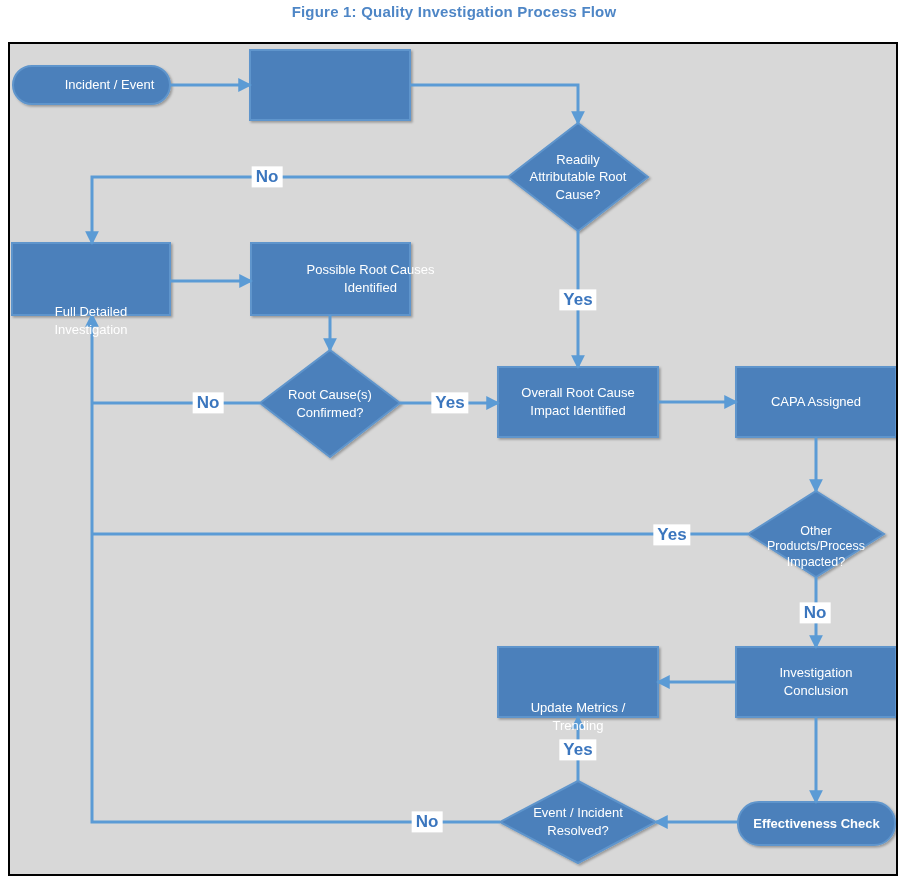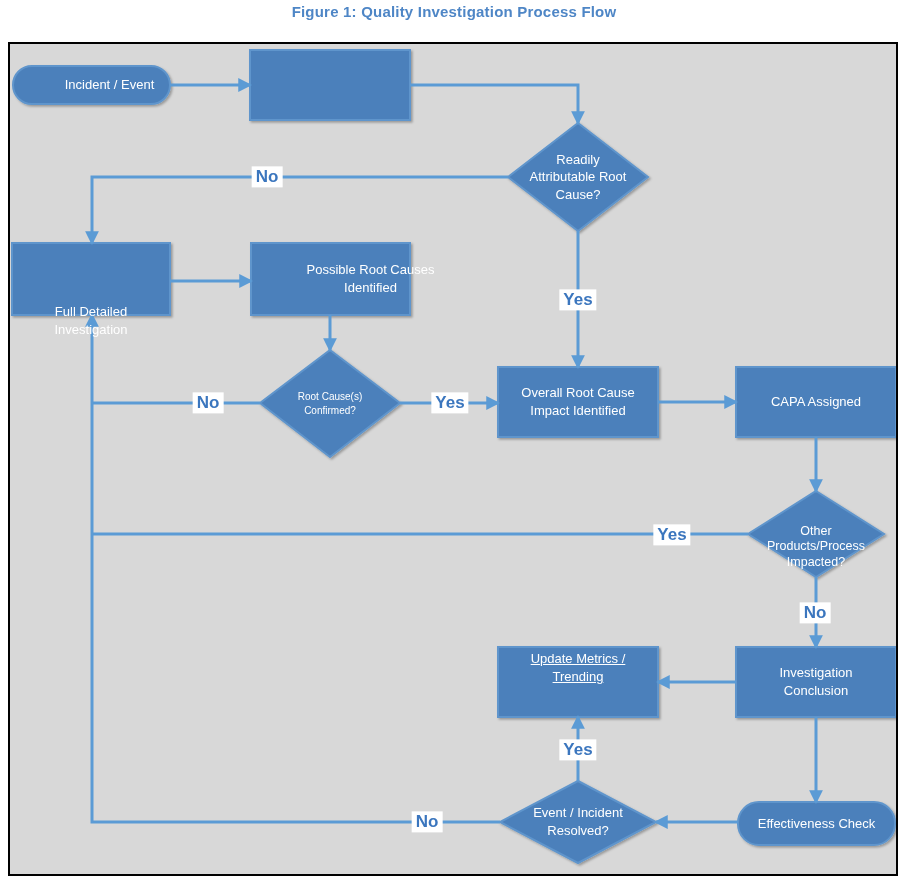--- a/index.html
+++ b/index.html
@@ -93,33 +93,33 @@
   </svg>
 
   <div class="node-label" style="left:3px;top:22px;width:157px;height:38px;padding-left:36px;">Incident / Event</div>
   <div class="node-label" style="left:498px;top:79px;width:140px;height:108px;font-size:13px;">Readily
 Attributable Root
 Cause?</div>
   <div class="node-label" style="left:2px;top:199px;width:158px;height:84px;margin-top:36px;">Full Detailed
 Investigation</div>
   <div class="node-label" style="left:241px;top:199px;width:159px;height:72px;margin-left:40px;">Possible Root Causes
 Identified</div>
-  <div class="node-label" style="left:250px;top:306px;width:140px;height:107px;font-size:10px;">Root Cause(s)
+  <div class="node-label" style="left:250px;top:306px;width:140px;height:107px;font-size:13px;">Root Cause(s)
 Confirmed?</div>
   <div class="node-label" style="left:488px;top:323px;width:160px;height:70px;">Overall Root Cause
 Impact Identified</div>
   <div class="node-label" style="left:726px;top:323px;width:160px;height:70px;">CAPA Assigned</div>
   <div class="node-label" style="left:738px;top:460px;width:136px;height:86px;font-size:12.5px;line-height:1.25;">Other
 Products/Process
 Impacted?</div>
-  <div class="node-label" style="left:488px;top:589px;width:160px;height:70px;text-decoration:underline;">Update Metrics /
+  <div class="node-label" style="left:488px;top:638px;width:160px;height:70px;">Update Metrics /
 Trending</div>
   <div class="node-label" style="left:726px;top:603px;width:160px;height:70px;">Investigation
 Conclusion</div>
-  <div class="node-label" style="left:728px;top:758px;width:157px;height:43px;">Effectiveness Check</div>
+  <div class="node-label" style="left:728px;top:758px;width:157px;height:43px;font-weight:bold;">Effectiveness Check</div>
   <div class="node-label" style="left:490px;top:737px;width:156px;height:82px;font-size:13px;">Event / Incident
 Resolved?</div>
 
   <div class="edge-label" style="left:257px;top:133px;">No</div>
   <div class="edge-label" style="left:568px;top:256px;">Yes</div>
   <div class="edge-label" style="left:198px;top:359px;">No</div>
   <div class="edge-label" style="left:440px;top:359px;">Yes</div>
   <div class="edge-label" style="left:662px;top:491px;">Yes</div>
   <div class="edge-label" style="left:805px;top:569px;">No</div>
   <div class="edge-label" style="left:568px;top:706px;">Yes</div>

